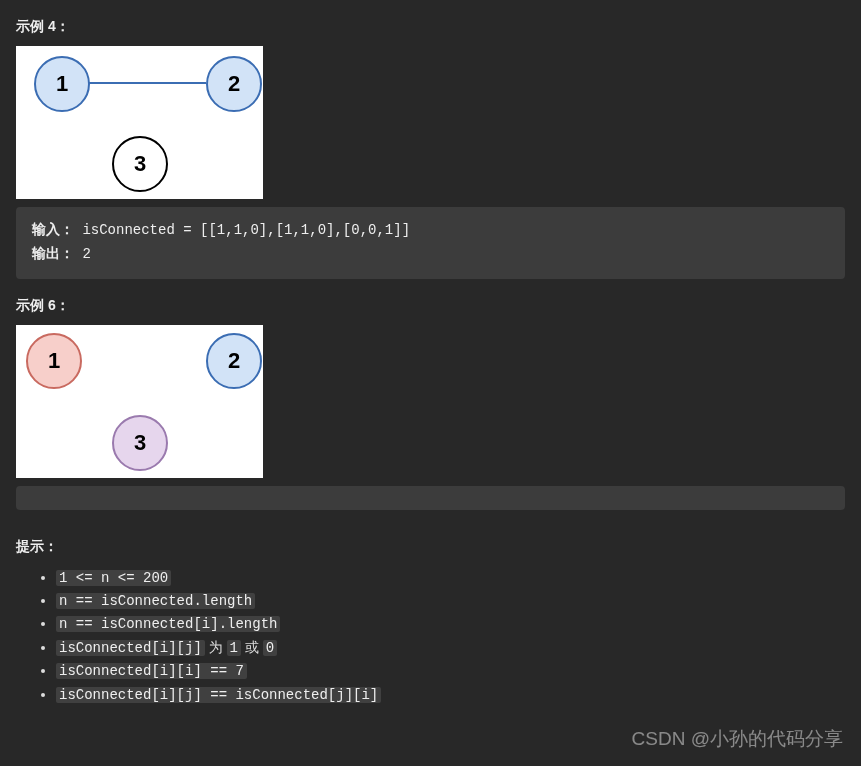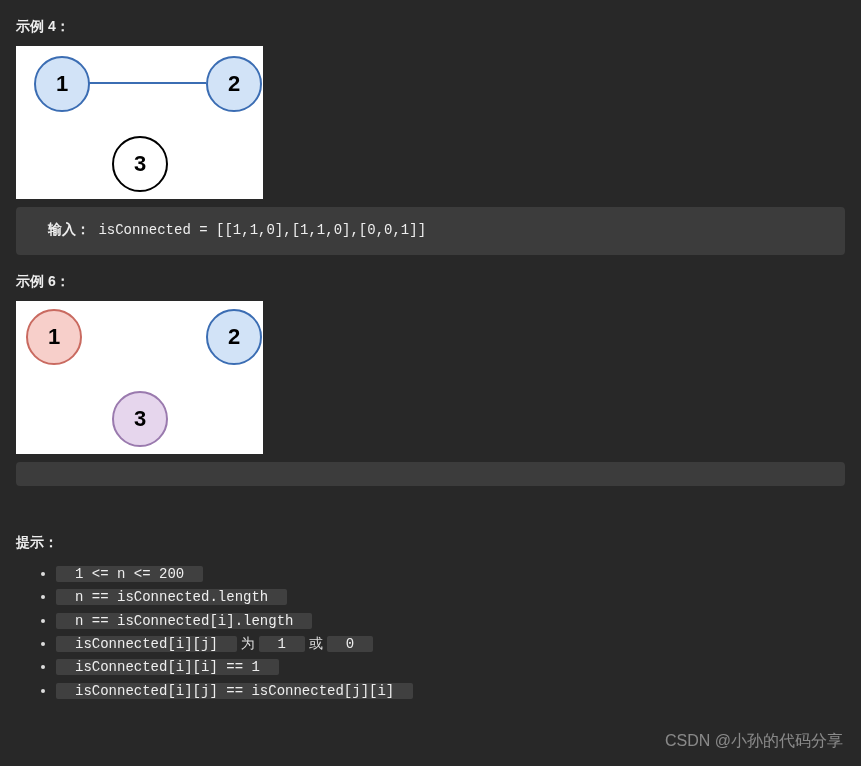--- a/index.html
+++ b/index.html
@@ -47,50 +47,50 @@
   .node.red  { background: #f7cfca; border-color: #c96a60; }
   .node.purple { background: #e6d6ed; border-color: #9a7aae; }
   .edge {
     position: absolute;
     height: 2px;
     background: #3b6db3;
   }
   .code-block {
     background: #3c3c3c;
     border-radius: 4px;
-    padding: 12px 32px;
+    padding: 12px 16px;
     font-family: "Courier New", Consolas, monospace;
     font-size: 14px;
     color: #eee;
     line-height: 1.7;
     margin-bottom: 4px;
   }
   .code-block .bold { font-weight: bold; }
   ul.hints {
     margin: 8px 0 0 0;
     padding-left: 40px;
     color: #ddd;
   }
   ul.hints li {
     line-height: 1.6;
     font-family: Arial, sans-serif;
   }
   .inline-code {
     font-family: "Courier New", Consolas, monospace;
     background: #404040;
-    padding: 0 19px;
+    padding: 0 3px;
     border-radius: 2px;
     color: #eee;
   }
   .watermark {
     position: absolute;
     right: 18px;
     bottom: 14px;
     color: rgba(255,255,255,0.45);
-    font-size: 16px;
+    font-size: 19px;
     pointer-events: none;
   }
 </style>
 </head>
 <body>
 
 <div class="heading">示例 4：</div>
 
 <div class="diagram">
   <div class="edge" style="left:58px; top:36px; width:132px;"></div>
@@ -103,55 +103,59 @@
   <div class="node" style="left:96px; top:90px;">
     <span>3</span>
   </div>
 </div>
 
 <div class="code-block">
   <div>
     <span class="bold">输入：</span>
     <span>isConnected = [[1,1,0],[1,1,0],[0,0,1]]</span>
   </div>
+  <div>
+    <span class="bold">输出：</span>
+    <span>2</span>
+  </div>
 </div>
 
 <div class="heading">示例 6：</div>
 
 <div class="diagram">
   <div class="node red" style="left:10px; top:8px;">
     <span>1</span>
   </div>
   <div class="node blue" style="left:190px; top:8px;">
     <span>2</span>
   </div>
   <div class="node purple" style="left:96px; top:90px;">
     <span>3</span>
   </div>
 </div>
 
 <div class="code-block">
 </div>
 
-<div class="heading" style="margin-top:48px;">提示：</div>
+<div class="heading" style="margin-top:28px;">提示：</div>
 
 <ul class="hints">
   <li>
     <span class="inline-code">1 &lt;= n &lt;= 200</span>
   </li>
   <li>
     <span class="inline-code">n == isConnected.length</span>
   </li>
   <li>
     <span class="inline-code">n == isConnected[i].length</span>
   </li>
   <li>
     <span class="inline-code">isConnected[i][j]</span><span> 为 </span><span class="inline-code">1</span><span> 或 </span><span class="inline-code">0</span>
   </li>
   <li>
-    <span class="inline-code">isConnected[i][i] == 1</span>
+    <span class="inline-code">isConnected[i][i] == 7</span>
   </li>
   <li>
     <span class="inline-code">isConnected[i][j] == isConnected[j][i]</span>
   </li>
 </ul>
 
 <div class="watermark">CSDN @小孙的代码分享</div>
 
 </body></html>

